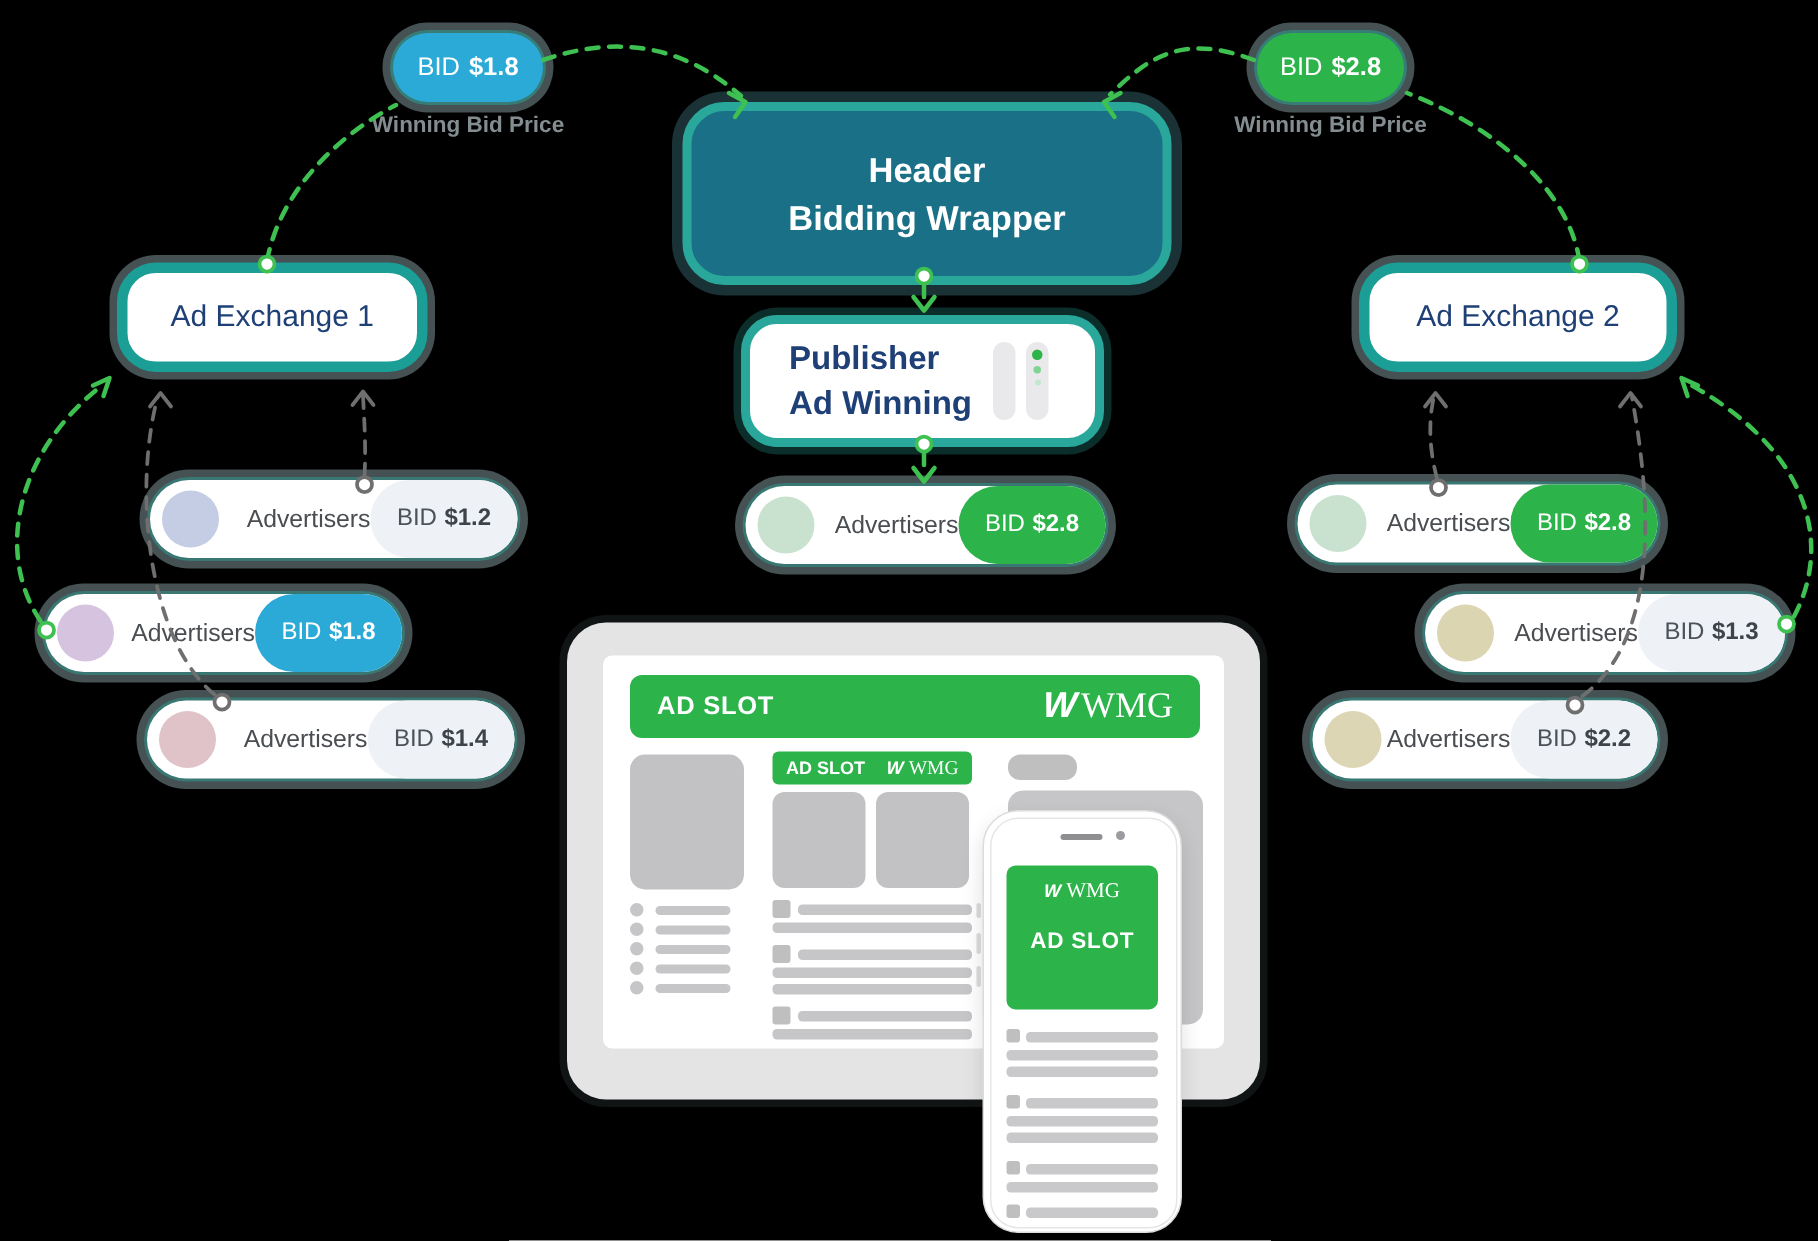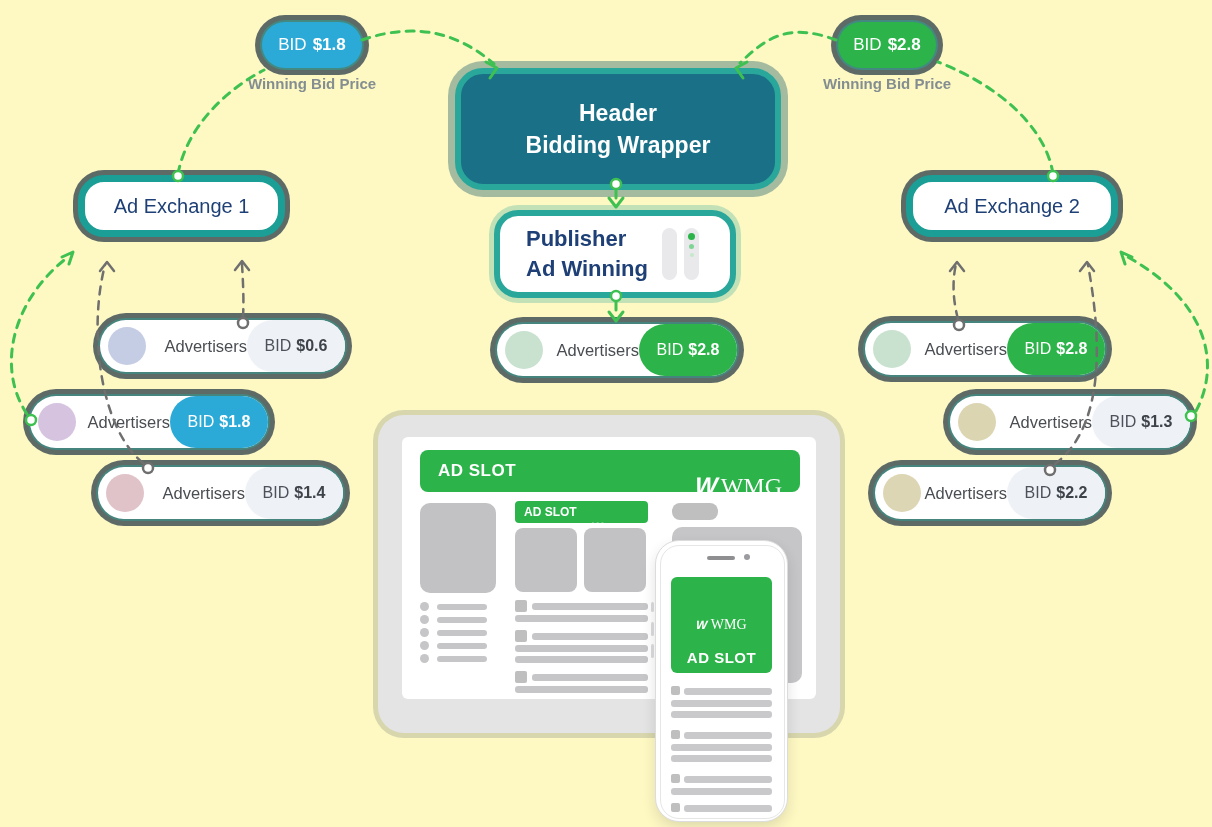--- a/index.html
+++ b/index.html
@@ -1,16 +1,16 @@
 <!DOCTYPE html>
 <html><head>
 <meta charset="utf-8">
 <style>
   html,body{margin:0;padding:0;background:#ffffff;}
-  #canvas{position:relative;width:1212px;height:827px;background:#fef9c3;overflow:hidden;
+  #canvas{position:relative;width:1212px;height:827px;background:#000000;overflow:hidden;
           font-family:"Liberation Sans", sans-serif;text-decoration:underline;}
   .abs{position:absolute;}
 
   
   .wrapper-box{left:455px;top:68px;width:326px;height:122px;background:#1a7086;
     border:6px solid #2aa79b;border-radius:28px;box-sizing:border-box;
     box-shadow:0 0 0 7px rgba(58,110,118,0.45);
     display:flex;align-items:center;justify-content:center;text-align:center;}
   .wrapper-box .t{color:#ffffff;font-size:23px;font-weight:bold;line-height:1.4;}
 
@@ -19,21 +19,21 @@
     box-shadow:0 0 0 5px rgba(42,167,155,0.28);
     display:flex;align-items:center;}
   .pub-box .t{color:#1e4076;font-size:22px;font-weight:bold;line-height:1.35;margin-left:26px;flex:1;}
   .server-icon{position:relative;width:46px;height:54px;margin-right:24px;}
   .server-icon .bar{position:absolute;top:1px;width:15px;height:52px;background:#e9e9ec;border-radius:8px;}
   .server-icon .b1{left:2px;} .server-icon .b2{left:24px;}
   .server-icon .d1{position:absolute;left:28px;top:6px;width:7px;height:7px;border-radius:50%;background:#2cb34a;}
   .server-icon .d2{position:absolute;left:29px;top:17px;width:5px;height:5px;border-radius:50%;background:#7fd394;}
   .server-icon .d3{position:absolute;left:30px;top:26px;width:4px;height:4px;border-radius:50%;background:#c4e8cc;}
 
-  .exchange{height:62px;background:#ffffff;border:7px solid #1b9e95;border-radius:26px;box-sizing:border-box;
+  .exchange{height:73px;background:#ffffff;border:7px solid #1b9e95;border-radius:26px;box-sizing:border-box;
     box-shadow:0 0 0 5px rgba(76,90,92,0.9);
     display:flex;align-items:center;justify-content:center;text-align:right;}
   .exchange .t{color:#1e4076;font-size:20px;font-weight:500;}
   .exch-left{left:78px;top:175px;width:207px;}
   .exch-right{left:906px;top:175px;width:212px;}
 
   
   .bid-pill{height:46px;border-radius:23px;display:flex;align-items:center;justify-content:center;
     box-shadow:0 0 0 2px rgba(42,167,155,0.5),0 0 0 7px rgba(76,90,92,0.9);
     color:#fff;font-size:17px;}
@@ -59,21 +59,21 @@
 
   
   .tablet{left:378px;top:415px;width:462px;height:318px;background:#e4e4e5;border-radius:26px;
     box-shadow:0 0 0 5px rgba(76,90,92,0.22);}
   .page{left:402px;top:437px;width:414px;height:262px;background:#ffffff;border-radius:6px;}
   .banner{left:420px;top:450px;width:380px;height:42px;background:#2cb34a;border-radius:8px;
     display:flex;align-items:center;justify-content:space-between;padding:0 18px;box-sizing:border-box;}
   .banner .lbl{color:#fff;font-weight:bold;font-size:17px;letter-spacing:0.5px;}
   .wmg{display:flex;align-items:baseline;color:#fff;}
   .wmg .mark{font-weight:bold;transform:skewX(-14deg);margin-right:3px;}
-  .wmg .txt{font-family:"Liberation Serif", serif;margin-top:30px;}
+  .wmg .txt{font-family:"Liberation Serif", serif;}
   .wmg-lg .mark{font-size:24px;} .wmg-lg .txt{font-size:24px;}
   .wmg-sm .mark{font-size:12px;} .wmg-sm .txt{font-size:13px;}
   .wmg-md .mark{font-size:12px;} .wmg-md .txt{font-size:14px;}
 
   .blk{background:#c2c2c4;border-radius:10px;}
   .mini-banner{left:515px;top:501px;width:133px;height:22px;background:#2cb34a;border-radius:4px;
     display:flex;align-items:center;justify-content:space-between;padding:0 9px;box-sizing:border-box;}
   .mini-banner .lbl{color:#fff;font-weight:bold;font-size:12px;}
 
   .bullet-row{position:absolute;display:flex;align-items:center;}
@@ -151,21 +151,21 @@
       <span>BID</span>
       <span class="amt">$2.8</span>
     </div>
   </div>
 
   <div class="abs adv-pill" style="left:100px;top:320px;width:245px;">
     <div class="avatar" style="background:#c5cde5;"></div>
     <div class="lbl">Advertisers</div>
     <div class="badge badge-light">
       <span>BID</span>
-      <span class="amt">$0.6</span>
+      <span class="amt">$1.2</span>
     </div>
   </div>
   <div class="abs adv-pill" style="left:30px;top:396px;width:238px;">
     <div class="avatar" style="background:#d5c3e0;"></div>
     <div class="lbl">Advertisers</div>
     <div class="badge badge-blue">
       <span>BID</span>
       <span class="amt">$1.8</span>
     </div>
   </div>

